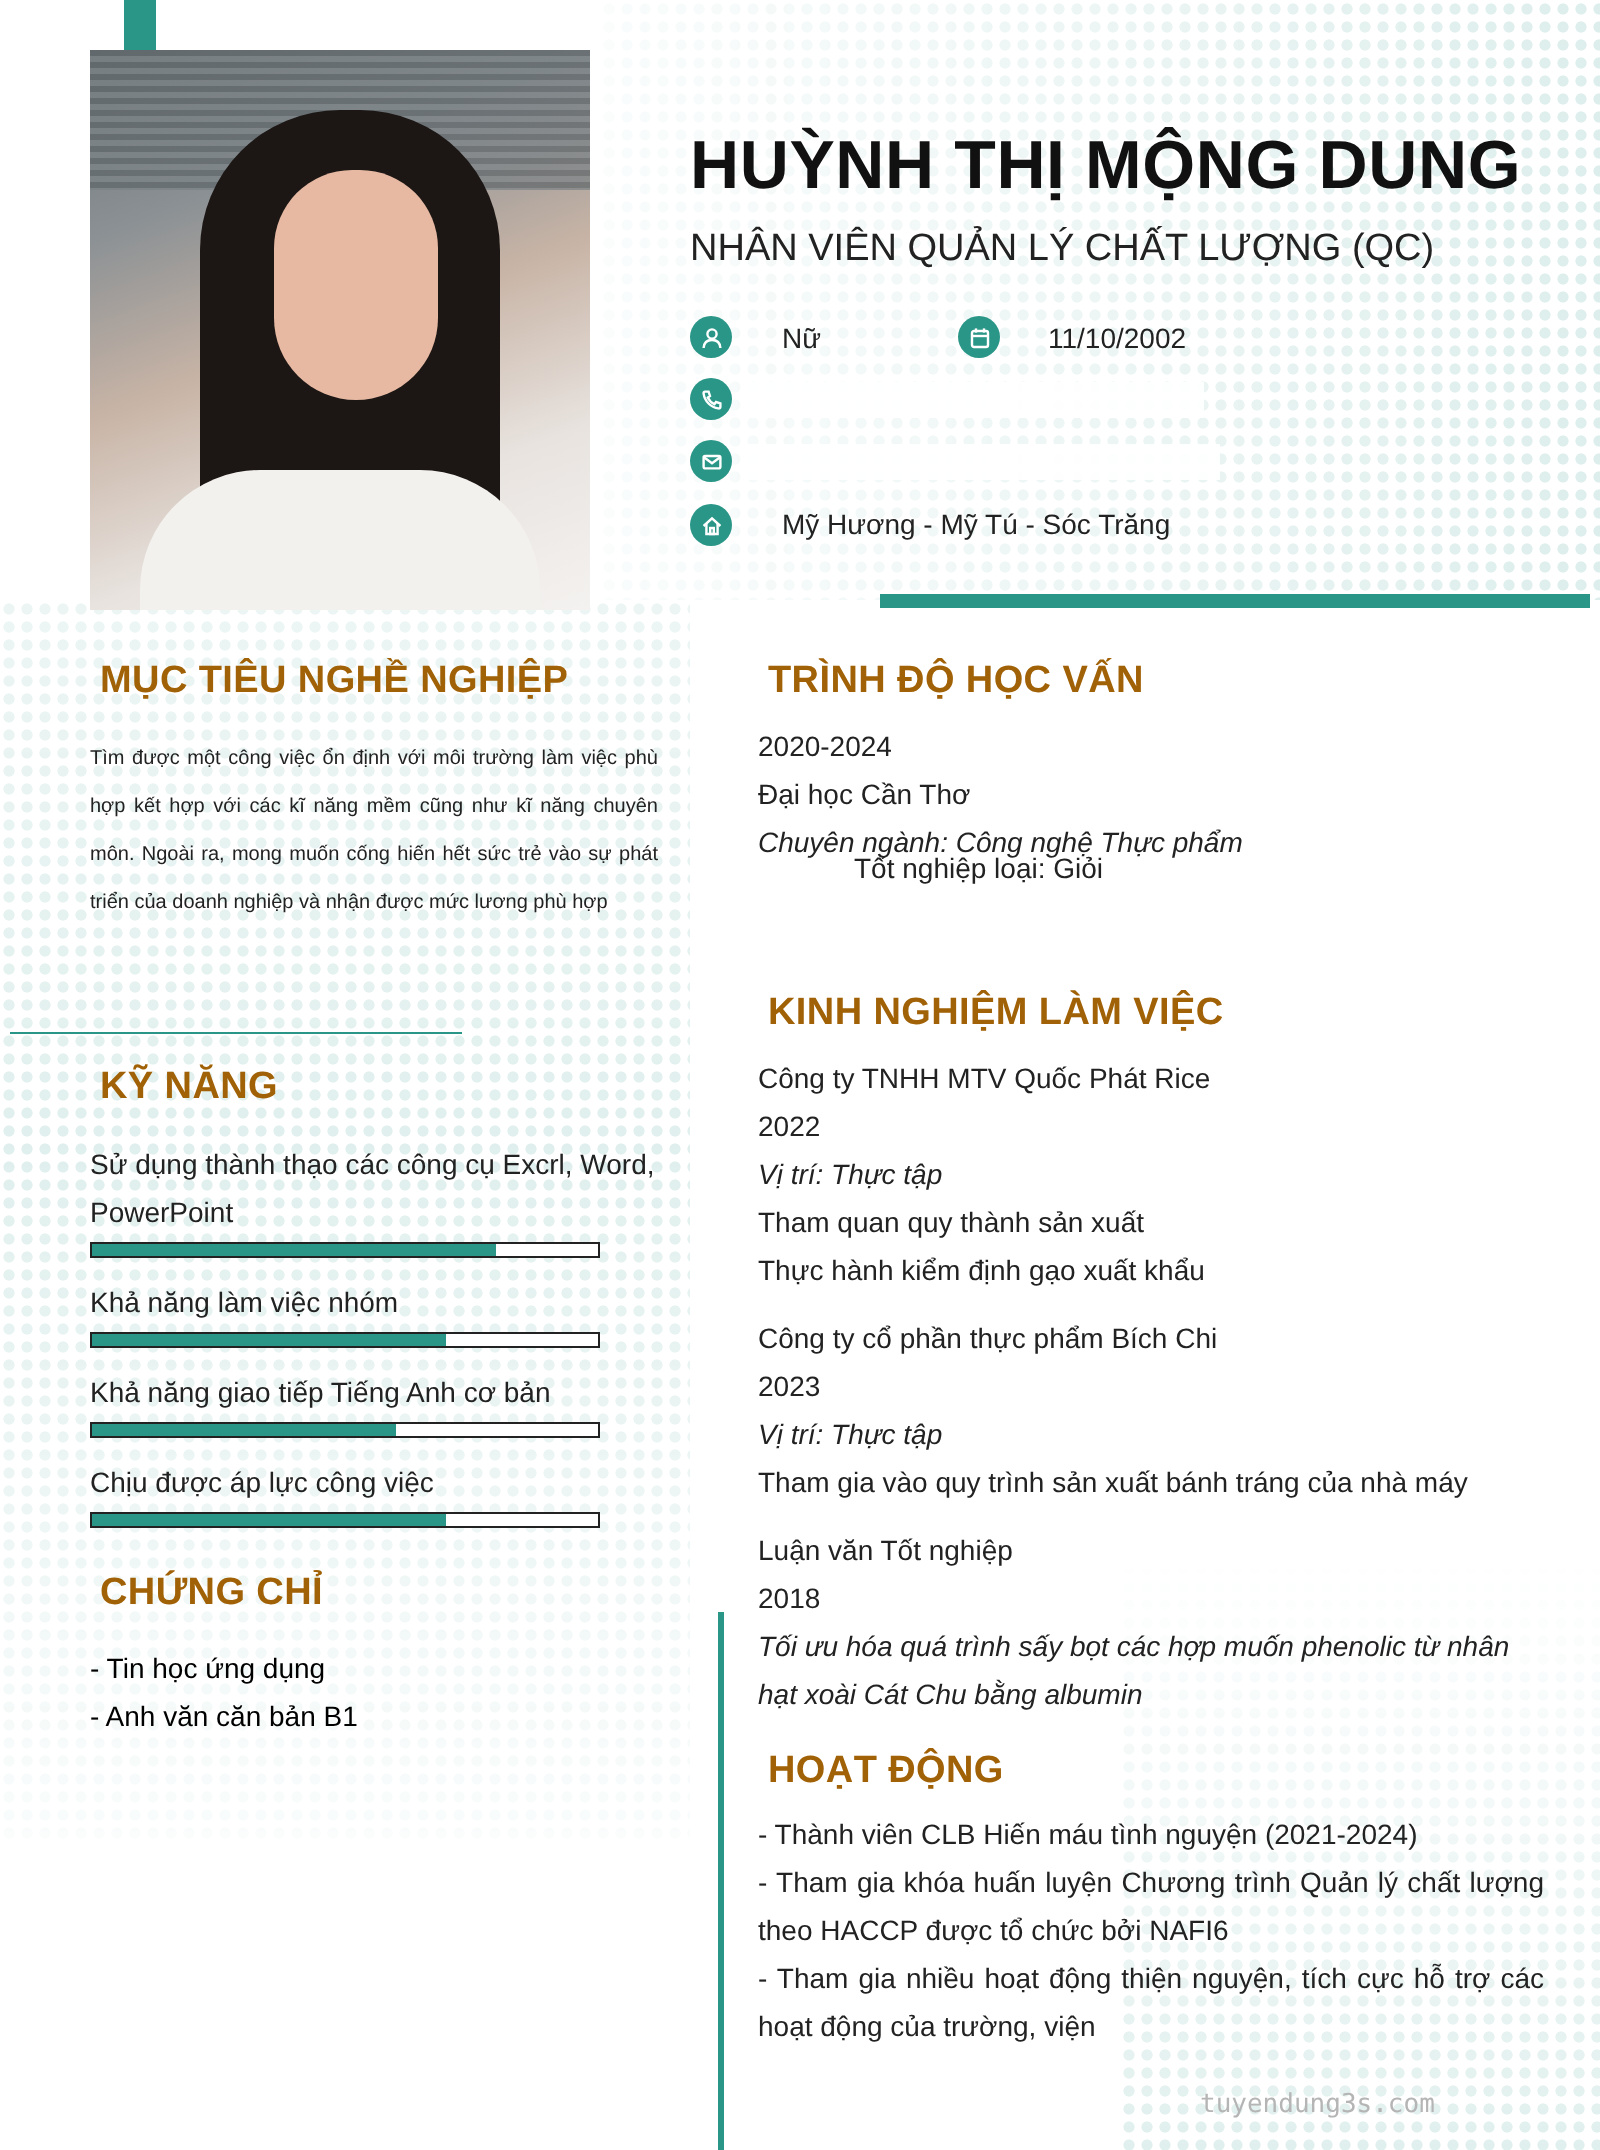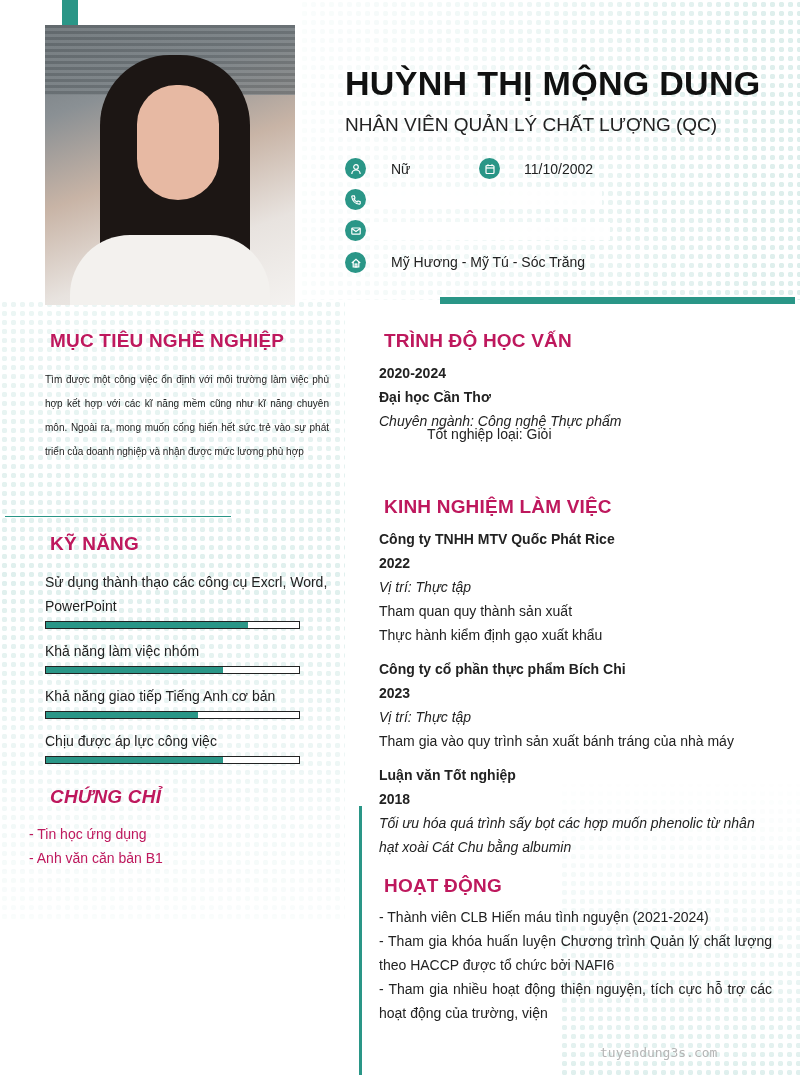--- a/index.html
+++ b/index.html
@@ -60,44 +60,44 @@
   .info-icon svg { width: 12px; height: 12px; }
   .info-text { position: absolute; font-size: 14px; color: #222; }
   .info-line {
     position: absolute; left: 372px; height: 18px; background: #fff; opacity: 0.9;
   }
   .accent-bar-mid {
     position: absolute; left: 440px; top: 297px; width: 355px; height: 7px; background: #2a9687;
   }
 
   .section-title {
-    position: absolute; font-size: 19px; font-weight: bold; color: #be185d; letter-spacing: 0.2px;
+    position: absolute; font-size: 19px; font-weight: bold; color: #a16207; letter-spacing: 0.2px;
   }
   .para {
     position: absolute; font-size: 10px; line-height: 24px; color: #222;
   }
   .para.justify { text-align: justify; }
   .left-divider {
     position: absolute; left: 5px; top: 516px; width: 226px; height: 1px; background: #2a9687;
   }
 
   .skill-label { position: absolute; left: 45px; width: 290px; font-size: 14px; line-height: 24px; color: #222; }
   .skill-bar {
     position: absolute; left: 45px; width: 255px; height: 8px; border: 1px solid #222; background: #fff;
   }
   .skill-bar .fill { height: 100%; background: #2a9687; }
 
-  .cert-item { position: absolute; left: 29px; font-size: 14px; line-height: 24px; color: #be185d; }
+  .cert-item { position: absolute; left: 45px; font-size: 14px; line-height: 24px; color: #000000; }
 
   .vertical-line {
     position: absolute; left: 359px; top: 806px; width: 3px; height: 269px; background: #2a9687;
   }
 
   .r-line { position: absolute; left: 379px; width: 395px; font-size: 14px; line-height: 24px; color: #222; }
-  .r-line.bold { font-weight: bold; }
+  .r-line.bold { font-weight: normal; }
   .r-line.italic { font-style: italic; }
   .r-para { position: absolute; left: 379px; width: 393px; font-size: 14px; line-height: 24px; color: #222; text-align: justify; }
 
   .watermark {
     position: absolute; left: 600px; top: 1045px;
     font-family: "DejaVu Sans Mono", monospace; font-size: 13px; color: #b5b5b5;
   }
 </style>
 </head>
 <body>
@@ -180,21 +180,21 @@
 <div class="skill-label" style="top:684px;">Khả năng giao tiếp Tiếng Anh cơ bản</div>
 <div class="skill-bar" style="top:711px;">
     <div class="fill" style="width:60%;"></div>
   </div>
 
 <div class="skill-label" style="top:729px;">Chịu được áp lực công việc</div>
 <div class="skill-bar" style="top:756px;">
     <div class="fill" style="width:70%;"></div>
   </div>
 
-<div class="section-title" style="left:50px; top:786px;font-style:italic;">CHỨNG CHỈ</div>
+<div class="section-title" style="left:50px; top:786px;">CHỨNG CHỈ</div>
 <div class="cert-item" style="top:822px;">- Tin học ứng dụng</div>
 <div class="cert-item" style="top:846px;">- Anh văn căn bản B1</div>
 
 <div class="section-title" style="left:384px; top:330px;">TRÌNH ĐỘ HỌC VẤN</div>
 <div class="r-line bold" style="top:361px;">2020-2024</div>
 <div class="r-line bold" style="top:385px;">Đại học Cần Thơ</div>
 <div class="r-line italic" style="top:409px;">Chuyên ngành: Công nghệ Thực phẩm</div>
 <div class="r-line" style="top:422px;margin-left:48px;">Tốt nghiệp loại: Giỏi</div>
 
 <div class="section-title" style="left:384px; top:496px;">KINH NGHIỆM LÀM VIỆC</div>

